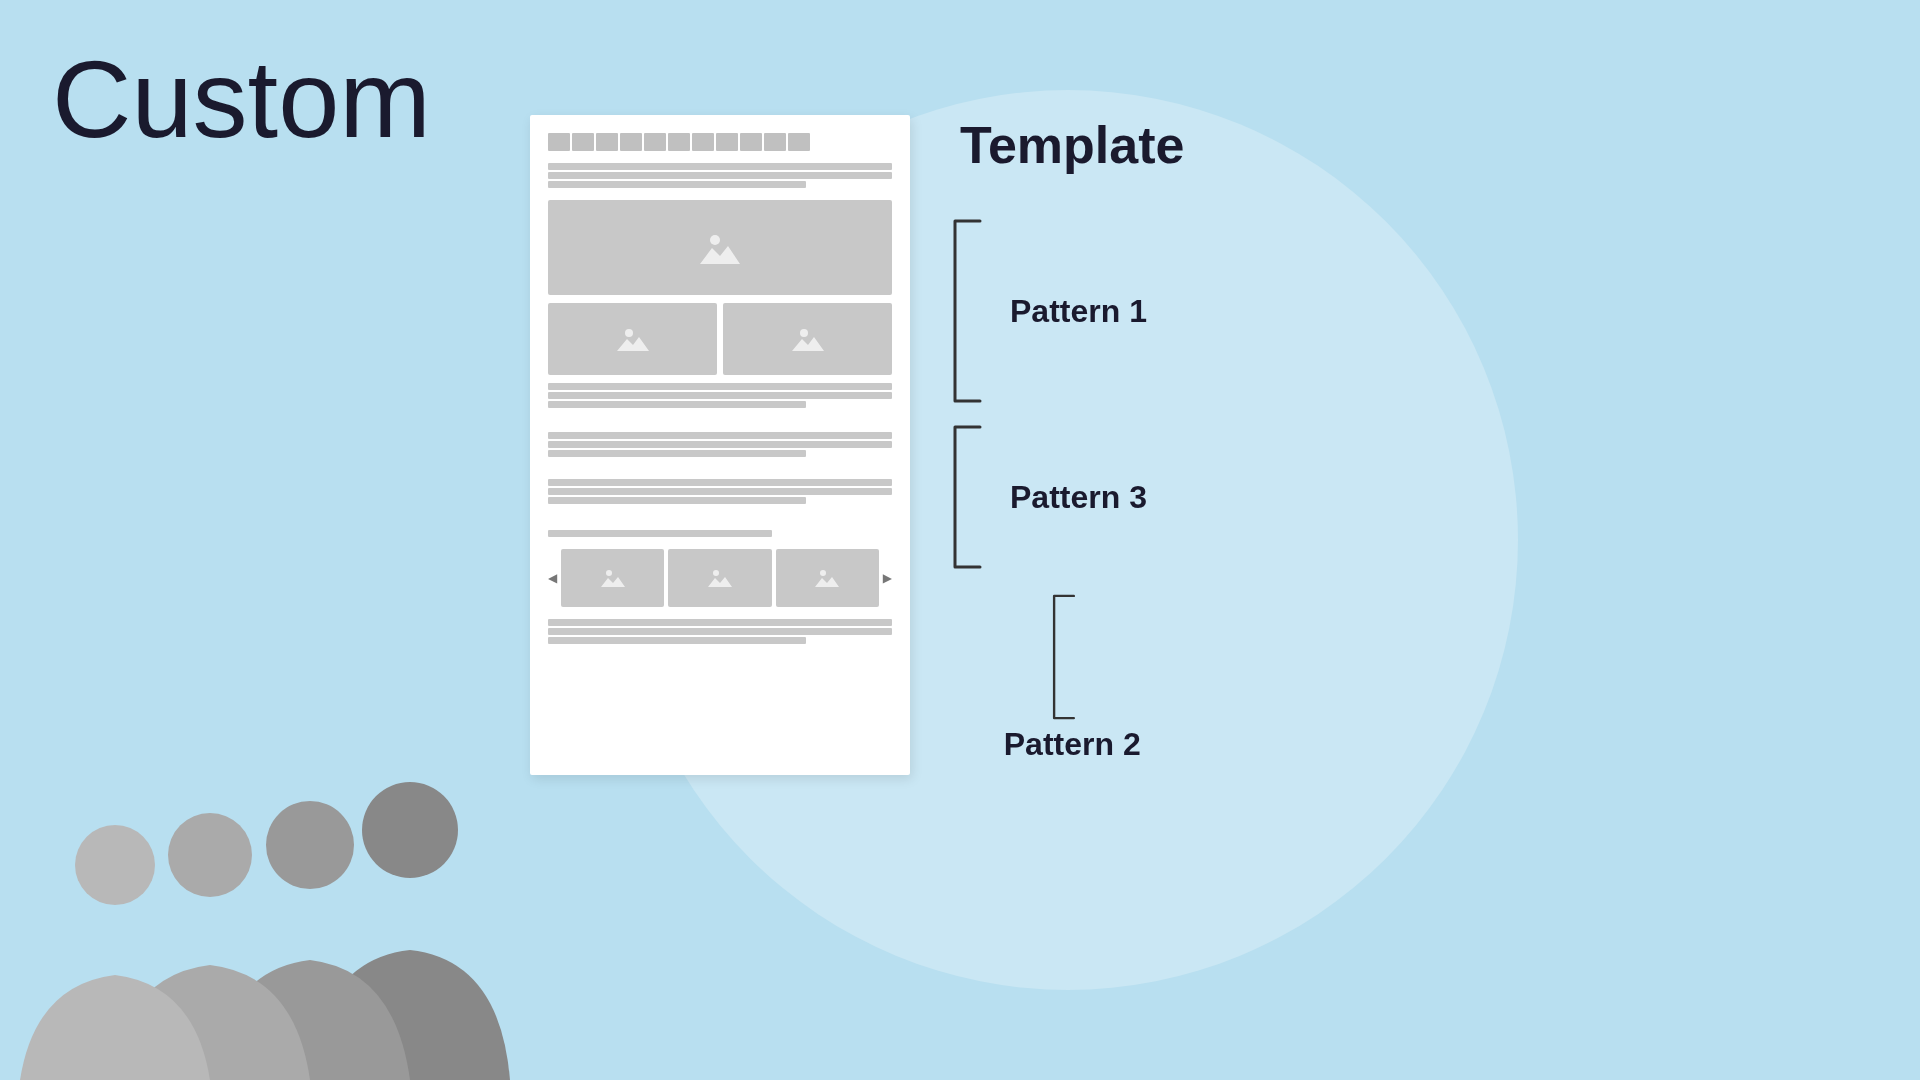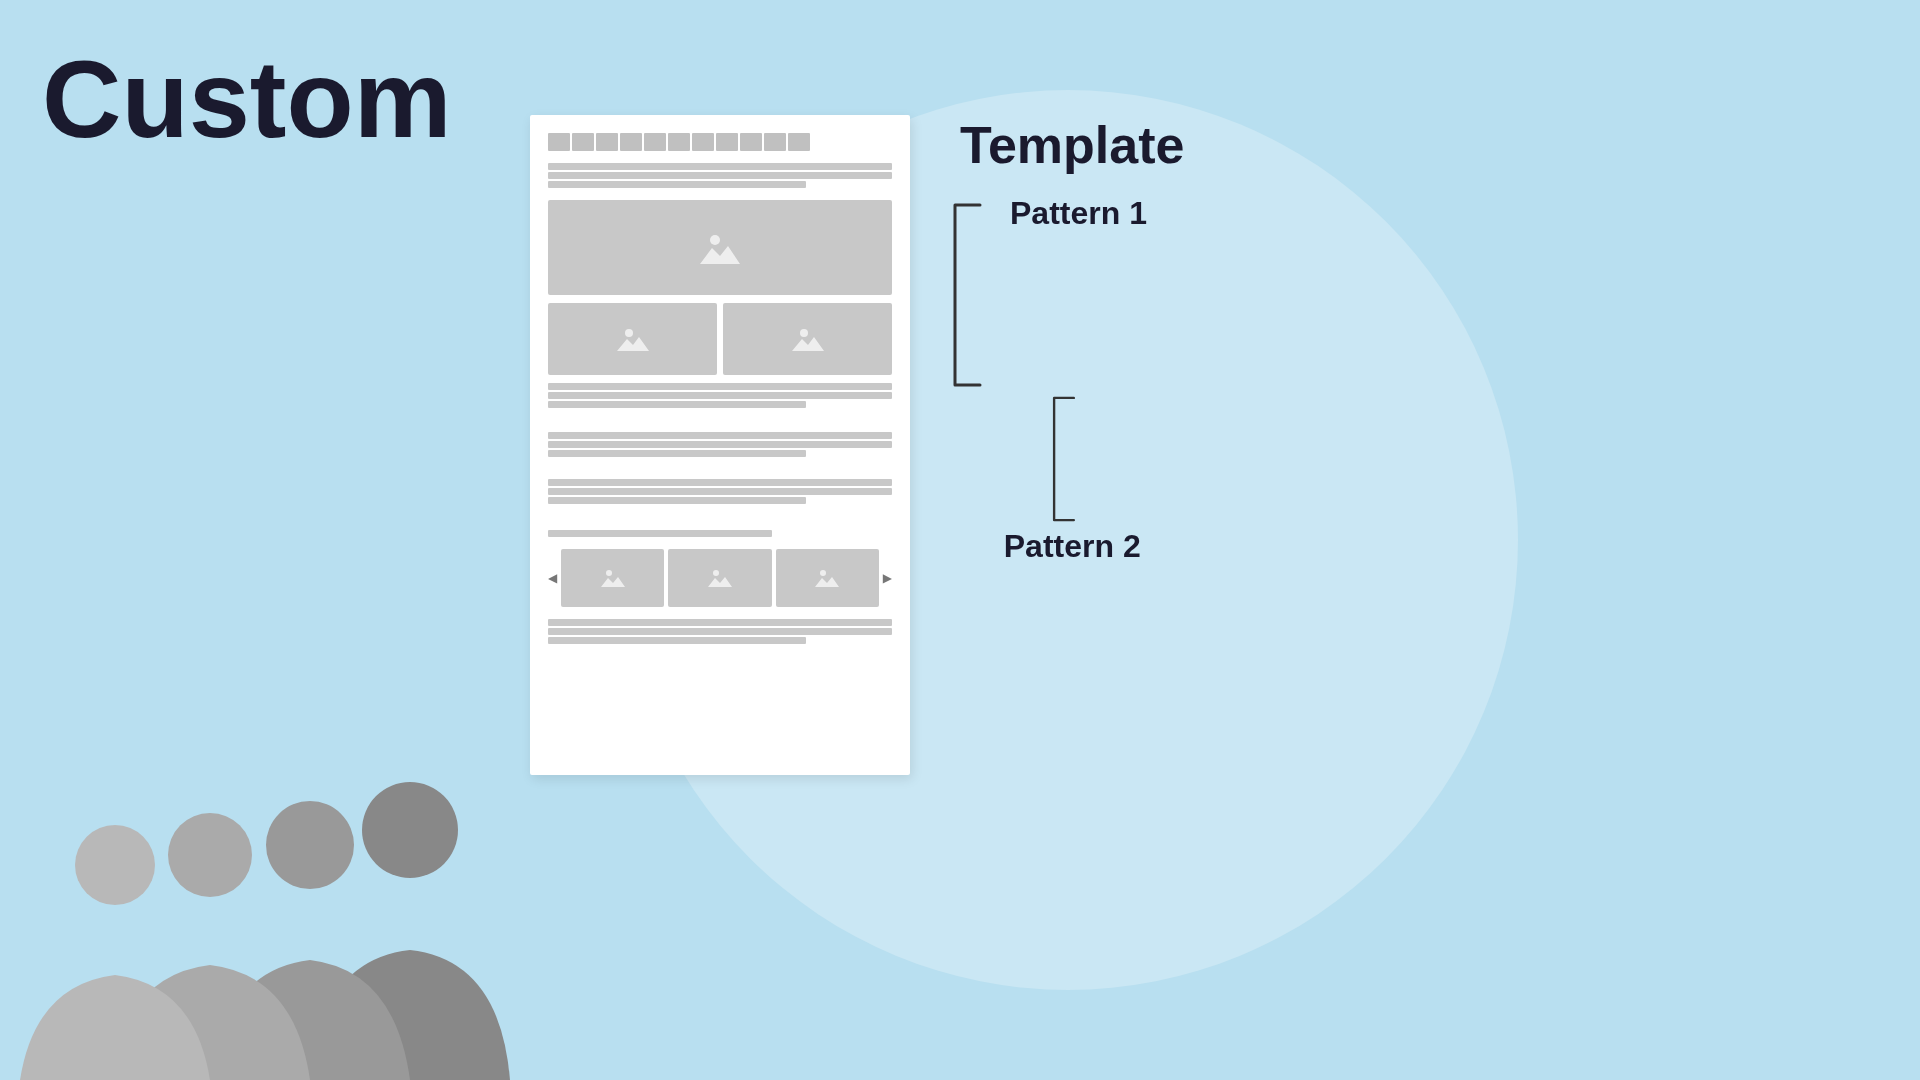--- a/index.html
+++ b/index.html
@@ -22,23 +22,23 @@
       border-radius: 50%;
       top: 50%;
       left: 50%;
       transform: translate(-38%, -50%);
     }
 
     
     .title {
       position: absolute;
       top: 38px;
-      left: 42px;
+      left: 52px;
       font-size: 110px;
-      font-weight: 700;
+      font-weight: 400;
       color: #1a1a2e;
       line-height: 1.1;
     }
 
     
     .template-doc {
       position: absolute;
       top: 115px;
       left: 530px;
       width: 380px;
@@ -135,21 +135,21 @@
       height: 58px;
     }
 
     
     .patterns-section {
       position: absolute;
       top: 115px;
       left: 940px;
       display: flex;
       flex-direction: column;
-      gap: 0;
+      gap: 16px;
     }
 
     .template-label {
       font-size: 52px;
       font-weight: 800;
       color: #1a1a2e;
       margin-bottom: 20px;
       margin-left: 20px;
     }
 
@@ -277,27 +277,33 @@
     <div class="placeholder-line full-line"></div>
     <div class="placeholder-line full-line"></div>
     <div class="placeholder-line short-line"></div>
   </div>
 
 </div>
 
 <div class="patterns-section">
   <div class="template-label">Template</div>
 
-  <div style="display:flex; align-items:flex-start; height:200px;">
+  <div style="display:flex; align-items:center; height:200px;">
     <svg width="50" height="200" viewBox="0 0 50 200">
       <path d="M40 10 L15 10 L15 190 L40 190" stroke="#333" stroke-width="3" fill="none" stroke-linecap="round" stroke-linejoin="round"></path>
     </svg>
     <span class="pattern-label">Pattern 1</span>
   </div>
 
+  <div style="display:flex; align-items:center; height:160px; margin-top:-10px;">
+    <svg width="50" height="160" viewBox="0 0 50 160">
+      <path d="M40 10 L15 10 L15 150 L40 150" stroke="#333" stroke-width="3" fill="none" stroke-linecap="round" stroke-linejoin="round"></path>
+    </svg>
+    <span class="pattern-label">Pattern 3</span>
+  </div>
 
   <div style="display:flex; align-items:center; height:175px; margin-top:-5px;flex-direction:column;">
     <svg width="50" height="175" viewBox="0 0 50 175">
       <path d="M40 10 L15 10 L15 165 L40 165" stroke="#333" stroke-width="3" fill="none" stroke-linecap="round" stroke-linejoin="round"></path>
     </svg>
     <span class="pattern-label">Pattern 2</span>
   </div>
 </div>
 
 <div class="people-group">

